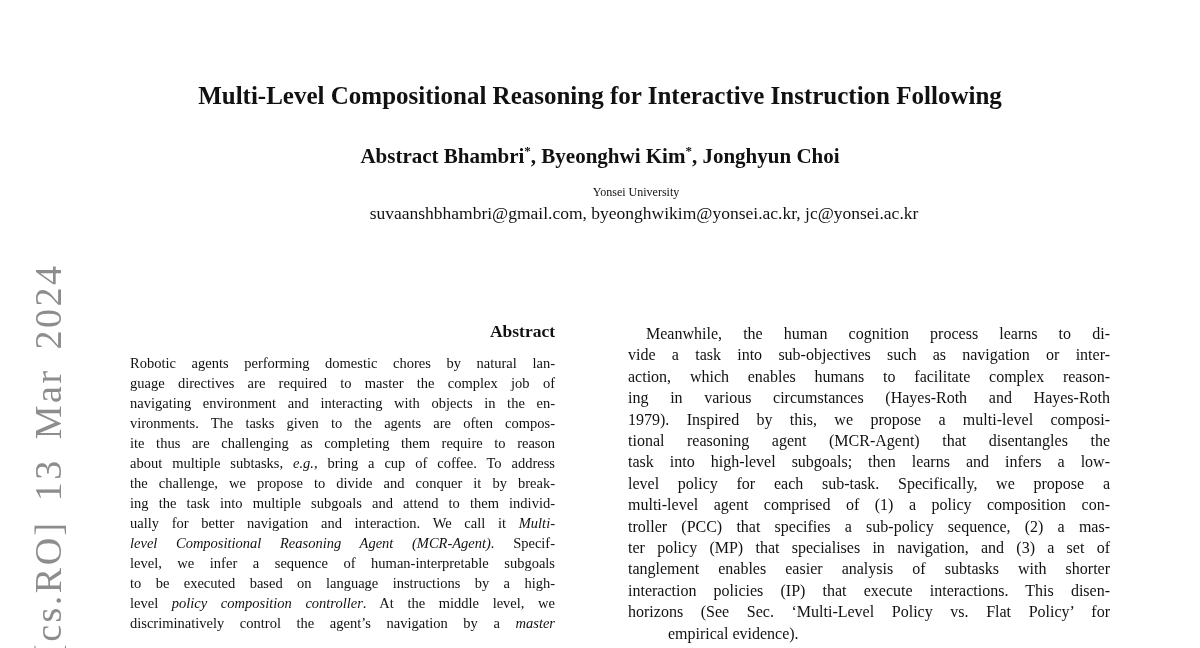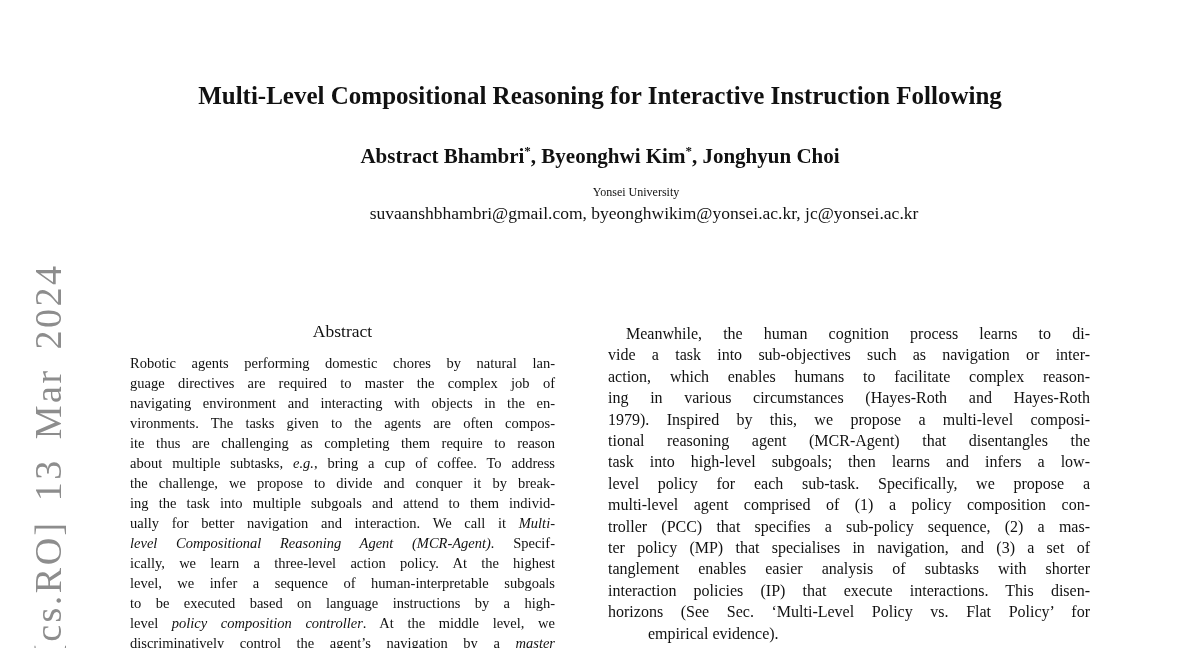--- a/index.html
+++ b/index.html
@@ -30,25 +30,25 @@
     position: absolute; top: 82px; left: 0; width: 100%;
     margin: 0; font-size: 25px; font-weight: bold; line-height: 28px;
   }
   .authors { position: absolute; top: 138px; left: 0; width: 100%; font-size: 21px; font-weight: bold; line-height: 26px; }
   .authors sup { font-size: 13px; }
   .affiliation { position: absolute; top: 182px; left: 0; width: 100%; font-size: 12px; line-height: 20px; margin-left: 36px; }
   .emails { position: absolute; top: 203px; left: 0; width: 100%; font-size: 17.5px; line-height: 20px; margin-left: 44px; }
 
   .col { position: absolute; }
   .col-left { left: 130px; top: 321px; width: 425px; }
-  .abs-heading { margin: 0 0 12px 0; text-align: center; font-size: 17.5px; font-weight: normal; line-height: 20px; }
+  .abs-heading { margin: 0 0 12px 0; text-align: right; font-size: 17.5px; font-weight: bold; line-height: 20px; }
   .abs-text { font-size: 14.5px; }
   .abs-text .tline { line-height: 20px; }
 
-  .col-right { left: 608px; top: 323px; width: 482px; font-size: 16px; }
+  .col-right { left: 628px; top: 323px; width: 482px; font-size: 16px; }
   .col-right .tline { line-height: 21.4px; }
   .col-right .tline:first-child { text-indent: 18px; }
 
   .tline { text-align: justify; text-align-last: justify; }
   .tline.nojust { text-align-last: left; margin-left: 40px; }
   .tline i { font-style: italic; }
 </style>
 </head>
 <body>
 
@@ -69,21 +69,20 @@
         <div class="tline"><span>Robotic agents performing domestic chores by natural lan-</span></div>
         <div class="tline"><span>guage directives are required to master the complex job of</span></div>
         <div class="tline"><span>navigating environment and interacting with objects in the en-</span></div>
         <div class="tline"><span>vironments. The tasks given to the agents are often compos-</span></div>
         <div class="tline"><span>ite thus are challenging as completing them require to reason</span></div>
         <div class="tline"><span>about multiple subtasks, </span><i>e.g.</i><span>, bring a cup of coffee. To address</span></div>
         <div class="tline"><span>the challenge, we propose to divide and conquer it by break-</span></div>
         <div class="tline"><span>ing the task into multiple subgoals and attend to them individ-</span></div>
         <div class="tline"><span>ually for better navigation and interaction. We call it </span><i>Multi-</i></div>
         <div class="tline"><i>level Compositional Reasoning Agent (MCR-Agent).</i><span> Specif-</span></div>
-        <div class="tline"><span>ically, we learn a three-level action policy. At the highest</span></div>
         <div class="tline"><span>level, we infer a sequence of human-interpretable subgoals</span></div>
         <div class="tline"><span>to be executed based on language instructions by a high-</span></div>
         <div class="tline"><span>level </span><i>policy composition controller</i><span>. At the middle level, we</span></div>
         <div class="tline"><span>discriminatively control the agent’s navigation by a </span><i>master</i></div>
       </div>
   </section>
 
   <section class="col col-right">
     <div class="body-text">
         <div class="tline"><span>Meanwhile, the human cognition process learns to di-</span></div>

